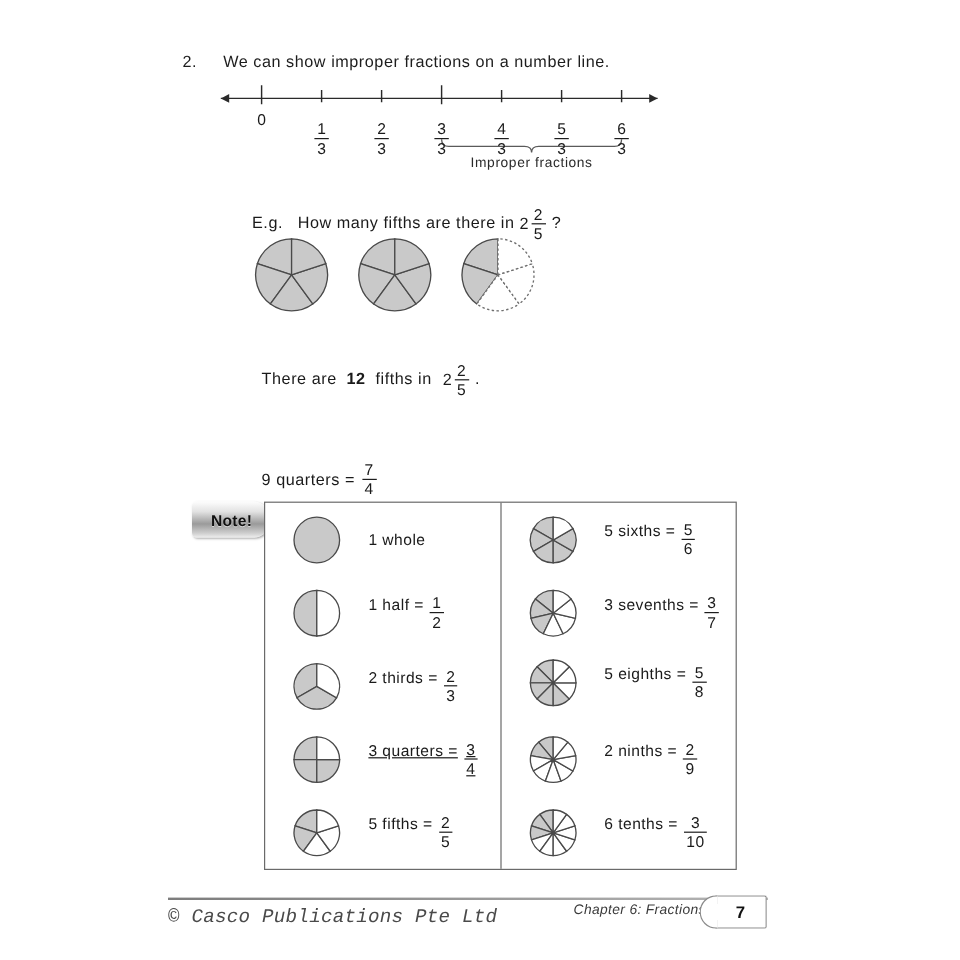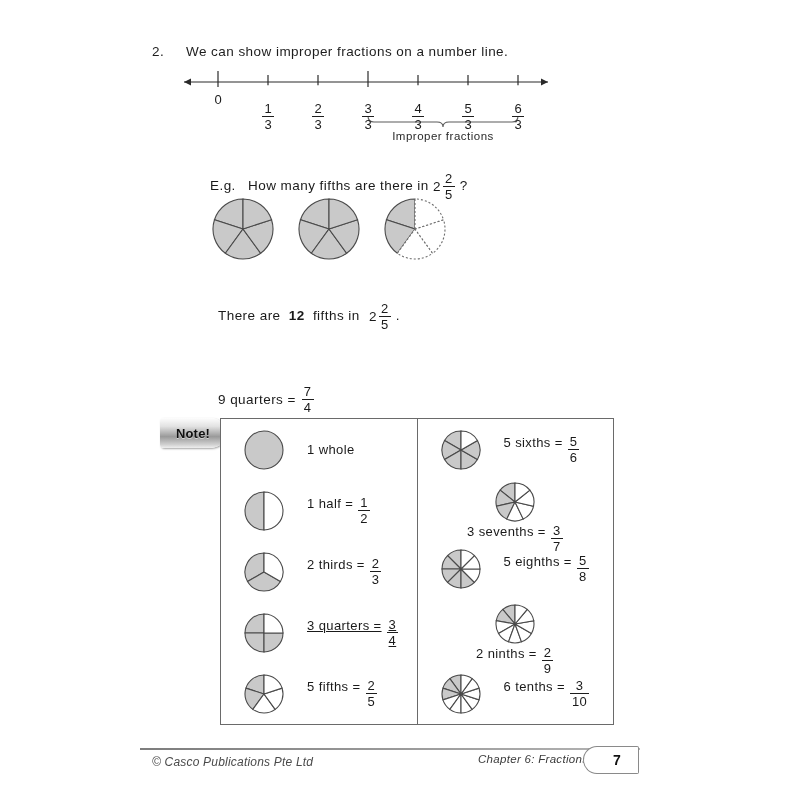--- a/index.html
+++ b/index.html
@@ -72,23 +72,23 @@
   }
   .note-row .pie-cell{width:86px;display:flex;justify-content:center;align-items:center;}
   .note-row .lbl{font-size:13px;letter-spacing:.4px;white-space:nowrap;display:flex;align-items:flex-start;}
 
   
   #footer-rule{
     position:absolute;left:140px;top:748px;width:500px;height:2px;
     background:linear-gradient(90deg,#7d7d7d,#b5b5b5);
   }
   #footer-left{
-    position:absolute;left:152px;top:755px;
-    font-family:Liberation Sans, sans-serif;font-style:italic;
-    font-size:12px;color:#4a4a4a;letter-spacing:.2px;
+    position:absolute;left:140px;top:755px;
+    font-family:Liberation Mono, monospace;font-style:italic;
+    font-size:16px;color:#4a4a4a;letter-spacing:.2px;
   }
   #footer-right{
     position:absolute;left:478px;top:753px;
     font-size:11.5px;font-style:italic;color:#3a3a3a;letter-spacing:.3px;
   }
   #pagenum{
     position:absolute;left:596px;top:746px;width:42px;height:26px;
     border:1.2px solid #8a8a8a;border-left:none;
     border-radius:0 2px 2px 0;background:#fff;
   }
@@ -311,21 +311,21 @@
             </svg>
           </div>
           <div class="lbl">
             <span>5 sixths  =</span>
             <span class="frac" style="margin-left: 5px;">
               <span class="num">5</span>
               <span class="den">6</span>
             </span>
           </div>
         </div>
-        <div class="note-row" style="top: 61px; flex-direction: column;">
+        <div class="note-row" style="top: 61px;">
           <div class="pie-cell">
             <svg width="44" height="44" viewBox="0 0 44 44">
               <path d="M 22 22 L 7.145201833107434 10.153693764684062 A 19 19 0 0 1 22 3 Z" fill="#c9c9c9" stroke="#4a4a4a" stroke-width="1.1"></path>
               <path d="M 22 22 L 3.4763696685453525 26.227897745169972 A 19 19 0 0 1 7.145201833107434 10.153693764684062 Z" fill="#c9c9c9" stroke="#4a4a4a" stroke-width="1.1"></path>
               <path d="M 22 22 L 13.756208956766393 39.11840849014596 A 19 19 0 0 1 3.4763696685453525 26.227897745169972 Z" fill="#c9c9c9" stroke="#4a4a4a" stroke-width="1.1"></path>
               <path d="M 22 22 L 30.2437910432336 39.11840849014597 A 19 19 0 0 1 13.756208956766393 39.11840849014596 Z" fill="#fff" stroke="#4a4a4a" stroke-width="1.1"></path>
               <path d="M 22 22 L 40.52363033145465 26.227897745169976 A 19 19 0 0 1 30.2437910432336 39.11840849014597 Z" fill="#fff" stroke="#4a4a4a" stroke-width="1.1"></path>
               <path d="M 22 22 L 36.854798166892564 10.153693764684066 A 19 19 0 0 1 40.52363033145465 26.227897745169976 Z" fill="#fff" stroke="#4a4a4a" stroke-width="1.1"></path>
               <path d="M 22 22 L 22.000000000000004 3 A 19 19 0 0 1 36.854798166892564 10.153693764684066 Z" fill="#fff" stroke="#4a4a4a" stroke-width="1.1"></path>
             </svg>
@@ -352,21 +352,21 @@
             </svg>
           </div>
           <div class="lbl">
             <span>5 eighths  =</span>
             <span class="frac" style="margin-left: 5px;">
               <span class="num">5</span>
               <span class="den">8</span>
             </span>
           </div>
         </div>
-        <div class="note-row" style="top: 183px; flex-direction: column;">
+        <div class="note-row" style="top: 183px;">
           <div class="pie-cell">
             <svg width="44" height="44" viewBox="0 0 44 44">
               <path d="M 22 22 L 9.787035415955755 7.445155580739417 A 19 19 0 0 1 22 3 Z" fill="#c9c9c9" stroke="#4a4a4a" stroke-width="1.1"></path>
               <path d="M 22 22 L 3.2886526927680464 18.70068462432832 A 19 19 0 0 1 9.787035415955755 7.445155580739417 Z" fill="#c9c9c9" stroke="#4a4a4a" stroke-width="1.1"></path>
               <path d="M 22 22 L 5.545517328095663 31.499999999999996 A 19 19 0 0 1 3.2886526927680464 18.70068462432832 Z" fill="#fff" stroke="#4a4a4a" stroke-width="1.1"></path>
               <path d="M 22 22 L 15.501617276812292 39.85415979493226 A 19 19 0 0 1 5.545517328095663 31.499999999999996 Z" fill="#fff" stroke="#4a4a4a" stroke-width="1.1"></path>
               <path d="M 22 22 L 28.498382723187703 39.85415979493226 A 19 19 0 0 1 15.501617276812292 39.85415979493226 Z" fill="#fff" stroke="#4a4a4a" stroke-width="1.1"></path>
               <path d="M 22 22 L 38.45448267190433 31.500000000000007 A 19 19 0 0 1 28.498382723187703 39.85415979493226 Z" fill="#fff" stroke="#4a4a4a" stroke-width="1.1"></path>
               <path d="M 22 22 L 40.711347307231954 18.700684624328332 A 19 19 0 0 1 38.45448267190433 31.500000000000007 Z" fill="#fff" stroke="#4a4a4a" stroke-width="1.1"></path>
               <path d="M 22 22 L 34.21296458404425 7.4451555807394225 A 19 19 0 0 1 40.711347307231954 18.700684624328332 Z" fill="#fff" stroke="#4a4a4a" stroke-width="1.1"></path>

